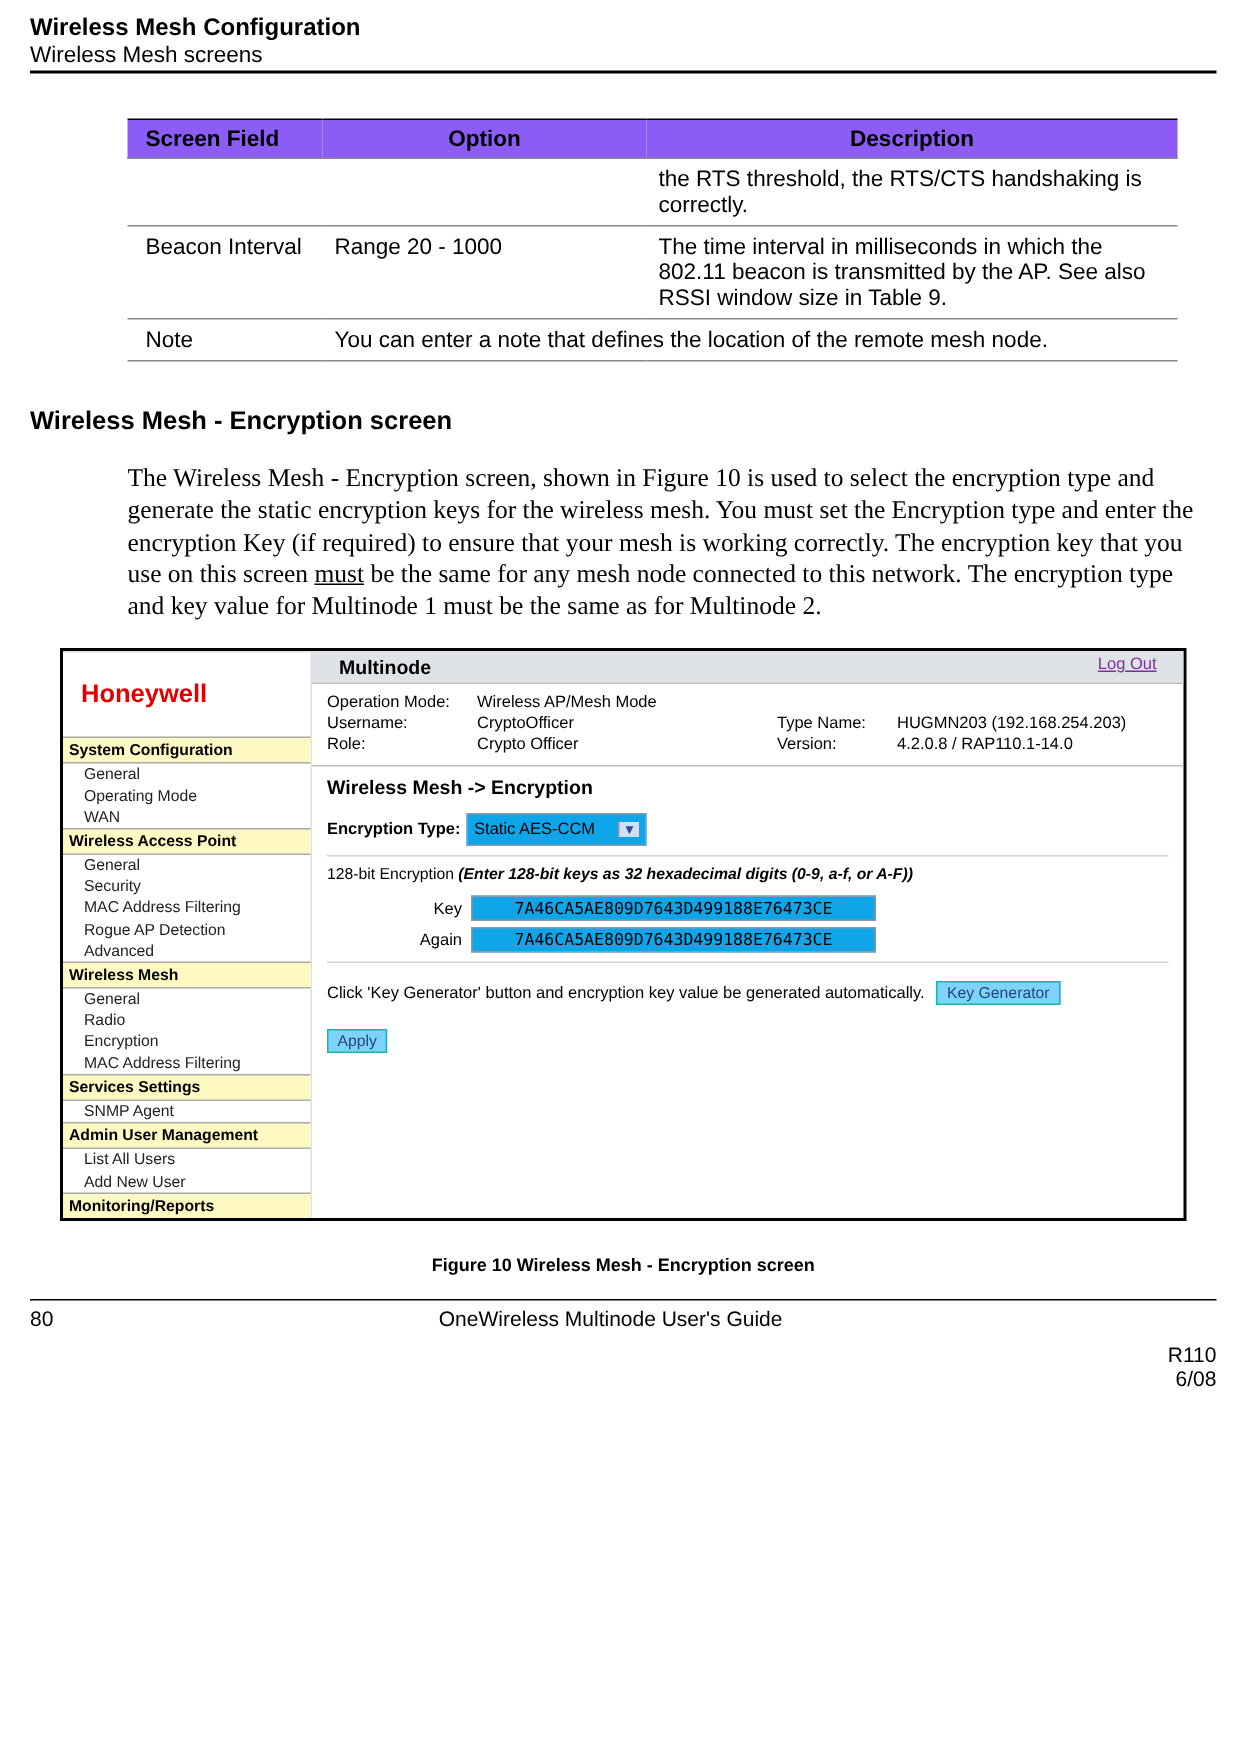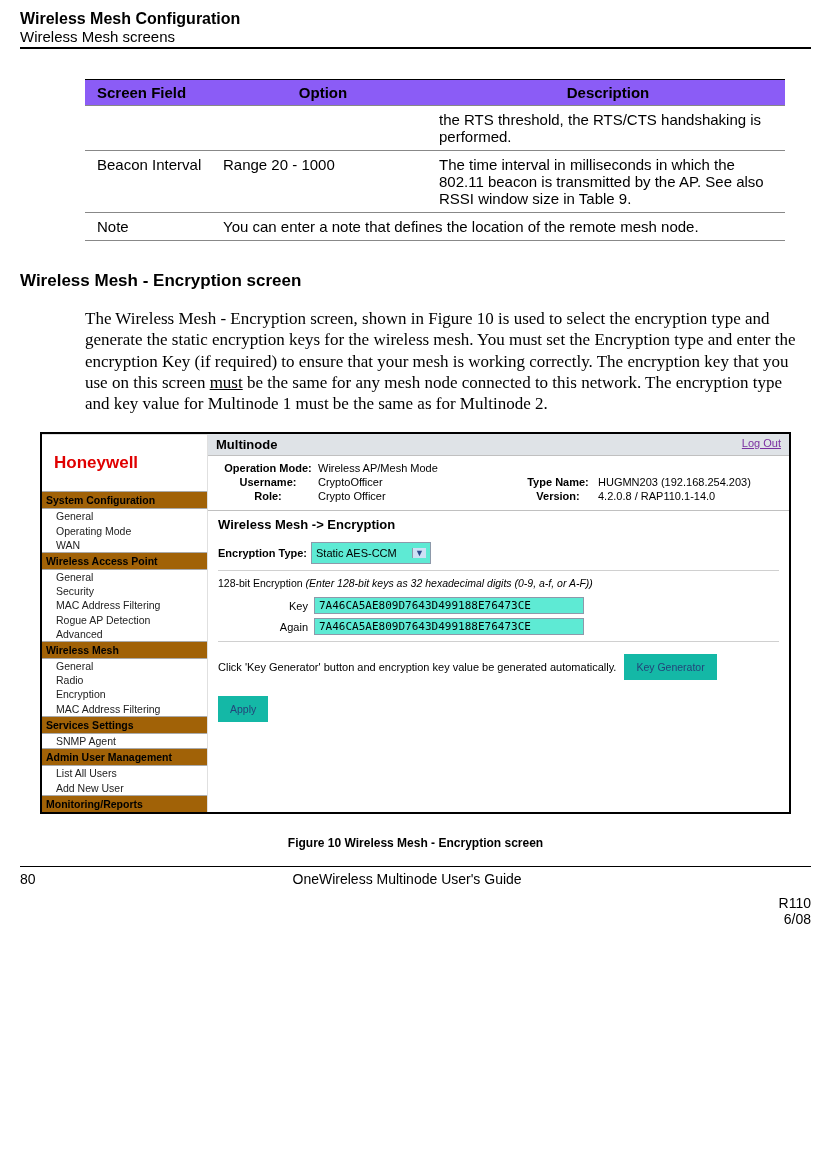--- a/index.html
+++ b/index.html
@@ -88,96 +88,97 @@
     border-bottom: 1px solid #e0e0e0;
   }
   .ss-logo {
     color: #e00000;
     font-weight: bold;
     font-size: 17px;
     padding: 18px 0 18px 12px;
   }
   .ss-nav { font-size: 10.5px; line-height: 1.35; }
   .ss-nav .grp {
-    background: #a16207;
+    background: #fef9c3;
     font-weight: bold;
     padding: 1px 4px;
     border-top: 1px solid #aaa;
     border-bottom: 1px solid #aaa;
   }
   .ss-nav .itm {
     padding: 0 0 0 14px;
     color: #222;
   }
   .ss-right {
     flex: 1;
     display: flex;
     flex-direction: column;
     border-left: 1px solid #e0e0e0;
   }
   .ss-band {
     background: #dfe3e7;
     display: flex;
     justify-content: space-between;
-    padding: 3px 8px;
+    padding: 3px 18px;
     font-weight: bold;
     font-size: 13px;
     border-bottom: 1px solid #c0c0c0;
   }
   .ss-band .logout { 
     color: #7a2fa0; 
     text-decoration: underline; 
     font-size: 11px;
     font-weight: normal;
   }
   .ss-info {
     padding: 6px 10px 8px 10px;
     display: grid;
     grid-template-columns: 100px 200px 80px auto;
     row-gap: 2px;
     font-size: 11px;
     border-bottom: 1px solid #c0c0c0;
   }
-  .ss-info .lbl { font-weight: bold; text-align: center; }
+  .ss-info .lbl { font-weight: normal; }
   .ss-section-title {
     font-weight: bold;
     font-size: 13px;
     padding: 6px 10px 2px 10px;
   }
   .ss-form { padding: 4px 10px; font-size: 11px; }
   .ss-row { display: flex; align-items: center; margin: 4px 0; }
   .ss-row .flabel { width: 90px; text-align: right; padding-right: 6px; }
   .ss-select, .ss-input {
     border: 1px solid #8d99aa;
-    background: #5eead4;
+    background: #0ea5e9;
     padding: 1px 4px;
     font-size: 11px;
+    text-align: center;
   }
   .ss-select {
     height: 18px;
     display: inline-flex;
     align-items: center;
     width: 110px;
     justify-content: space-between;
   }
   .ss-select .arrow {
     background: #cfe0f5;
     border-left: 1px solid #8d99aa;
     padding: 0 2px;
     color: #2a4b8d;
     font-size: 9px;
   }
   .ss-input { width: 260px; font-family: monospace; }
   .ss-small-hr { border: none; border-top: 1px solid #d0d0d0; margin: 6px 0; }
   .ss-note { font-size: 10.5px; margin: 4px 0 8px 0; }
-  .ss-italic { font-style: italic; }
+  .ss-italic { font-style: italic; font-weight: bold; }
   .ss-btn {
     display: inline-block;
-    border: 6px solid #14b8a6;
-    background: #14b8a6;
+    border: 1px solid #14b8a6;
+    background: #7dd3fc;
     color: #23457a;
     padding: 1px 6px;
     font-size: 10.5px;
   }
   .ss-keygen-row {
     display: flex;
     align-items: center;
     gap: 8px;
     margin-top: 12px;
   }
@@ -212,21 +213,21 @@
       <tr>
         <th class="col-field">Screen Field</th>
         <th class="col-option center">Option</th>
         <th class="col-desc center">Description</th>
       </tr>
     </thead>
     <tbody>
       <tr>
         <td class="col-field"></td>
         <td class="col-option"></td>
-        <td class="col-desc">the RTS threshold, the RTS/CTS handshaking is performed.</td>
+        <td class="col-desc">the RTS threshold, the RTS/CTS handshaking is correctly.</td>
       </tr>
       <tr>
         <td class="col-field">Beacon Interval</td>
         <td class="col-option">Range 20 - 1000</td>
         <td class="col-desc">The time interval in milliseconds in which the 802.11 beacon is transmitted by the AP.  See also RSSI window size in Table 9.</td>
       </tr>
       <tr>
         <td class="col-field">Note</td>
         <td colspan="2">You can enter a note that defines the location of the remote mesh node.</td>
       </tr>

